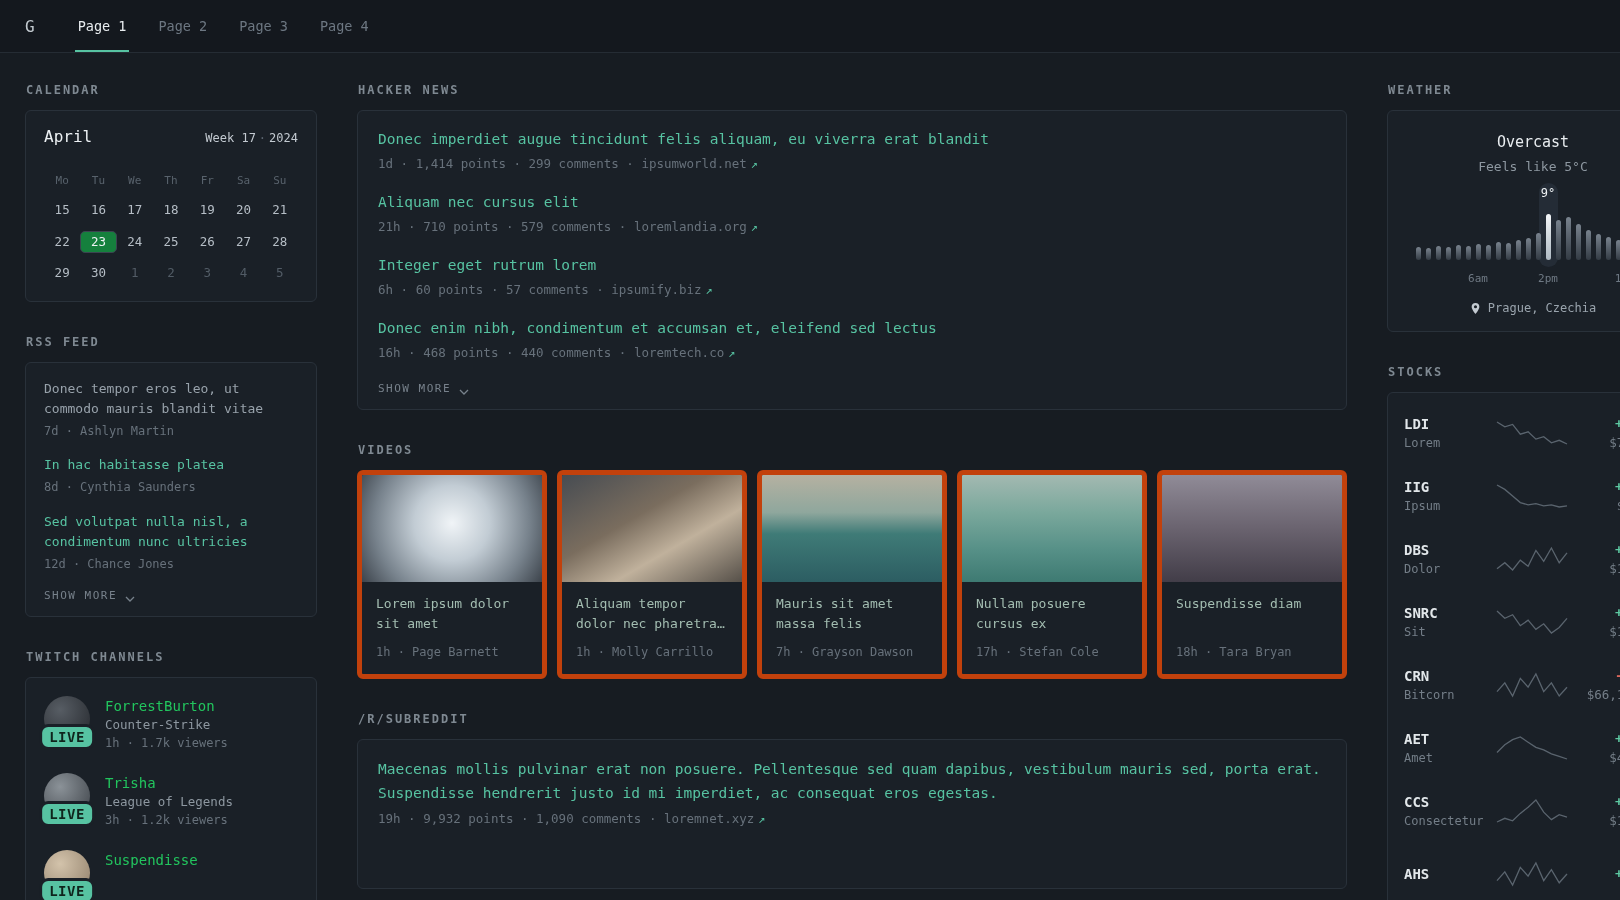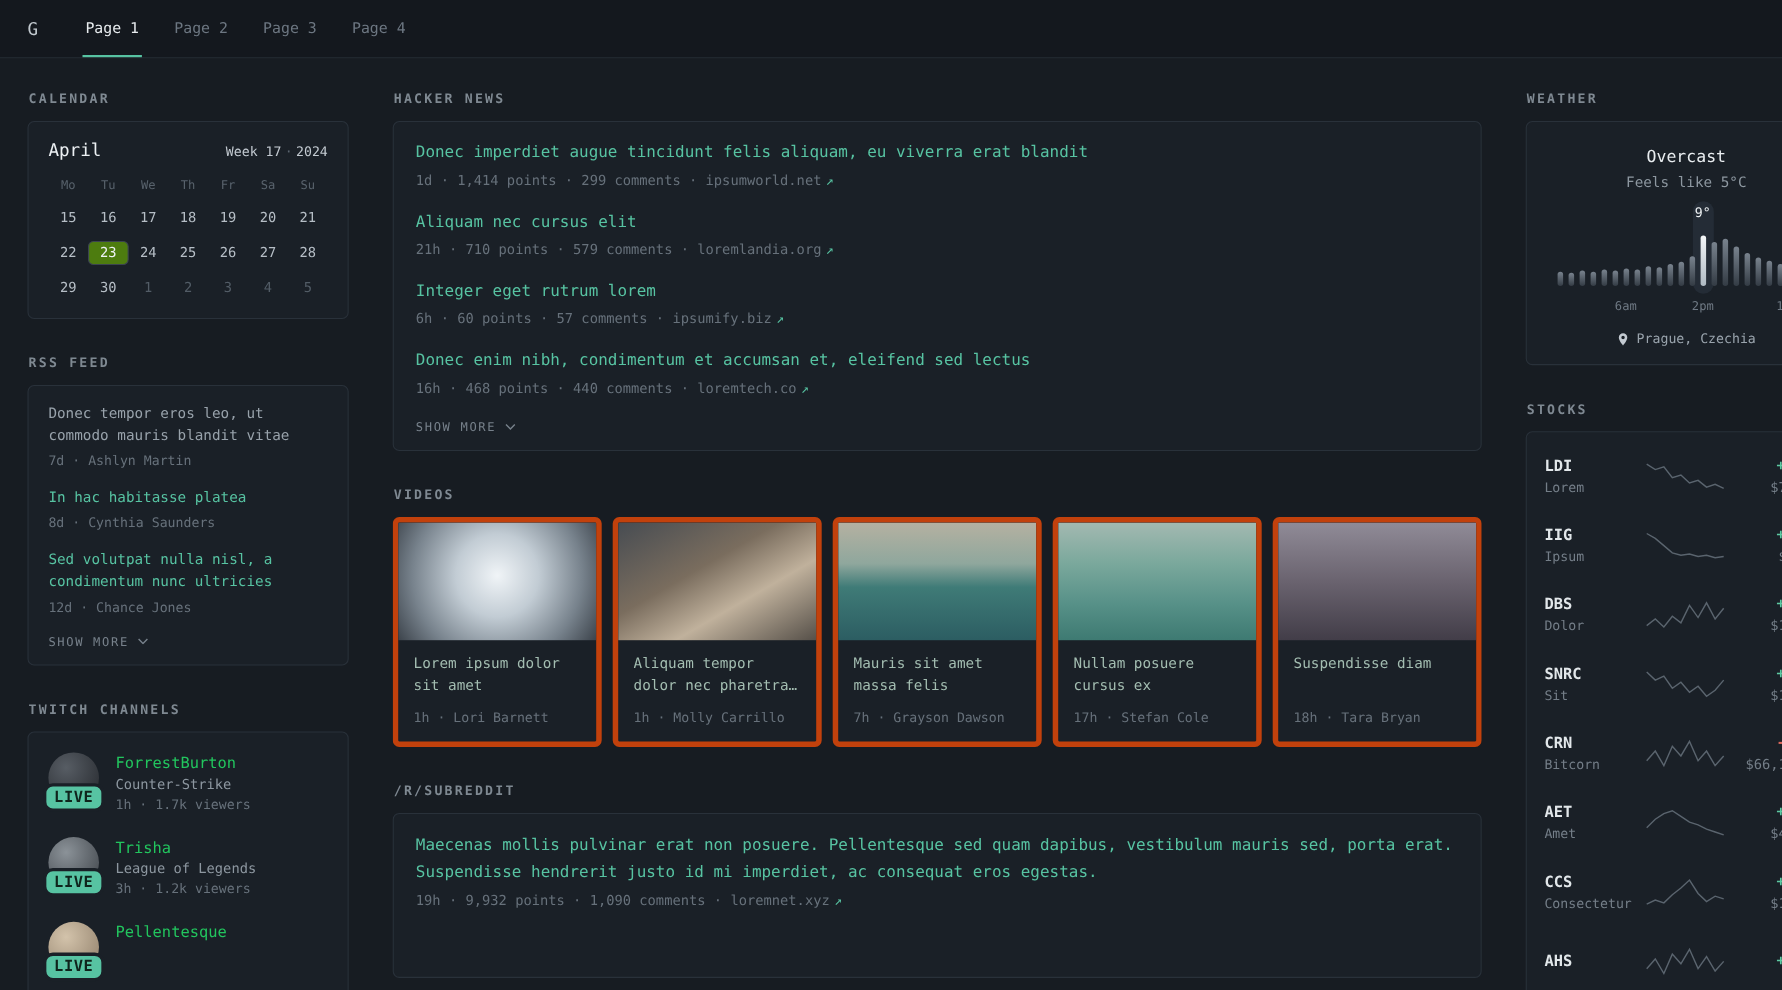--- a/index.html
+++ b/index.html
@@ -15,33 +15,33 @@
   .logo{font-size:16px;color:#c2c9cf;margin-right:40px;cursor:pointer}
   .tab-bar{display:flex;height:100%}
   .tab{display:flex;align-items:center;margin-right:26px;padding:2px 3px 0;border-bottom:2px solid transparent;color:#6d7782;font-size:13.5px;cursor:pointer;white-space:nowrap}
   .tab.active{color:#e8ecef;border-color:var(--accent,#57c3a2)}
   
   .content{display:grid;grid-template-columns:292px 1fr 292px;column-gap:40px;padding:30px 68px 0 25px;align-items:start}
   section{margin-bottom:33px}
   .wtitle{font-size:12px;font-weight:700;letter-spacing:2px;color:#7f8992;margin:0 0 13px 1px}
   .card{background:#1a2027;border:1px solid #29313a;border-radius:6px}
   .meta{font-size:12px;color:#67717b;margin-top:3px;line-height:1.45}
-  .show-more{display:flex;align-items:center;gap:8px;font-size:11px;letter-spacing:1.5px;color:#77818b;margin-top:6px;cursor:pointer}
+  .show-more{display:flex;align-items:flex-end;gap:8px;font-size:11px;letter-spacing:1.5px;color:#77818b;margin-top:6px;cursor:pointer}
   .show-more svg{stroke:#77818b}
   
   .cal-card{padding:16px 18px 16px}
-  .cal-header{display:flex;justify-content:space-between;align-items:baseline;margin-bottom:16px}
+  .cal-header{display:flex;justify-content:space-between;align-items:baseline;margin-bottom:28px}
   .cal-month{font-size:16px;color:#ecf0f3}
   .cal-week{font-size:12px;color:#c3cad1}
   .cal-week .dot{color:#5b6570;margin:0 3px}
   .cal-grid{display:grid;grid-template-columns:repeat(7,1fr);row-gap:9px;text-align:center;align-items:center}
   .cal-head{font-size:11px;color:#58626c;padding-bottom:3px}
   .cal-day{font-size:12.5px;color:#b6bec6;padding:5px 0;line-height:1}
   .cal-day.out{color:#525c66}
-  .cal-day.today{background:#4d7c0f;border:1px solid #3b4450;border-radius:5px;color:#eef2f5;padding:4px 0}
+  .cal-day.today{background:#15803d;border:1px solid #3b4450;border-radius:5px;color:#eef2f5;padding:4px 0}
   
   .rss-card{padding:16px 18px 14px}
   .rss-item{margin-bottom:15px;cursor:pointer}
   .rss-title{font-size:13px;line-height:1.6;color:var(--accent,#57c3a2)}
   .rss-title.read{color:#98a2ab}
   
   .tw-card{padding:18px}
   .tw-row{display:flex;gap:15px;margin-bottom:21px;align-items:flex-start;cursor:pointer}
   .tw-avatar-wrap{position:relative;flex:none;width:46px;margin-bottom:8px}
   .tw-avatar{width:46px;height:46px;border-radius:50%}
@@ -198,21 +198,21 @@
                 <div class="tw-cat">League of Legends</div>
                 <div class="meta">3h · 1.2k viewers</div>
               </div>
             </div>
             <div class="tw-row">
               <div class="tw-avatar-wrap">
                 <div class="tw-avatar" style="background: radial-gradient(circle at 35% 30%, rgb(211, 195, 171) 0%, rgb(141, 124, 103) 100%);"></div>
                 <div class="live-badge">LIVE</div>
               </div>
               <div class="tw-text">
-                <div class="tw-name">Pellentesque</div>
+                <div class="tw-name">Suspendisse</div>
               </div>
             </div>
           </div>
       </div>
     </section>
 
   </div>
 
   <div class="col">
 
@@ -246,21 +246,21 @@
       </div>
     </section>
 
     <section>
       <h2 class="wtitle">VIDEOS</h2>
       <div class="videos-row">
           <div class="video-card">
             <div class="video-thumb" style="background: radial-gradient(circle at 50% 45%, rgb(240, 244, 247) 0%, rgb(194, 204, 212) 35%, rgb(119, 130, 140) 72%, rgb(60, 67, 75) 100%);"></div>
             <div class="video-info">
               <div class="video-title">Lorem ipsum dolor sit amet consectetu…</div>
-              <div class="meta">1h · Lori Barnett</div>
+              <div class="meta">1h · Page Barnett</div>
             </div>
           </div>
           <div class="video-card">
             <div class="video-thumb" style="background: linear-gradient(150deg, rgb(71, 76, 82) 0%, rgb(122, 109, 94) 40%, rgb(192, 177, 156) 65%, rgb(86, 80, 73) 100%);"></div>
             <div class="video-info">
               <div class="video-title">Aliquam tempor dolor nec pharetra…</div>
               <div class="meta">1h · Molly Carrillo</div>
             </div>
           </div>
           <div class="video-card">

